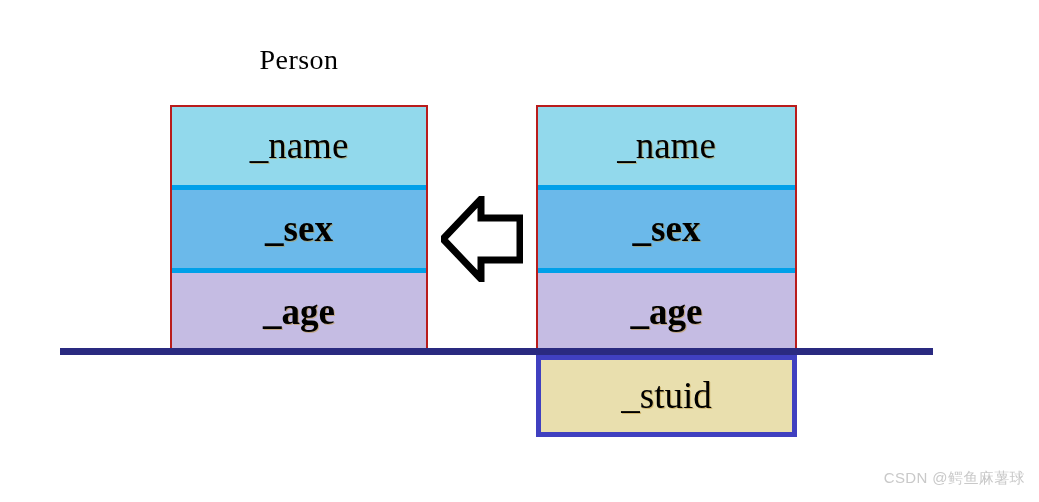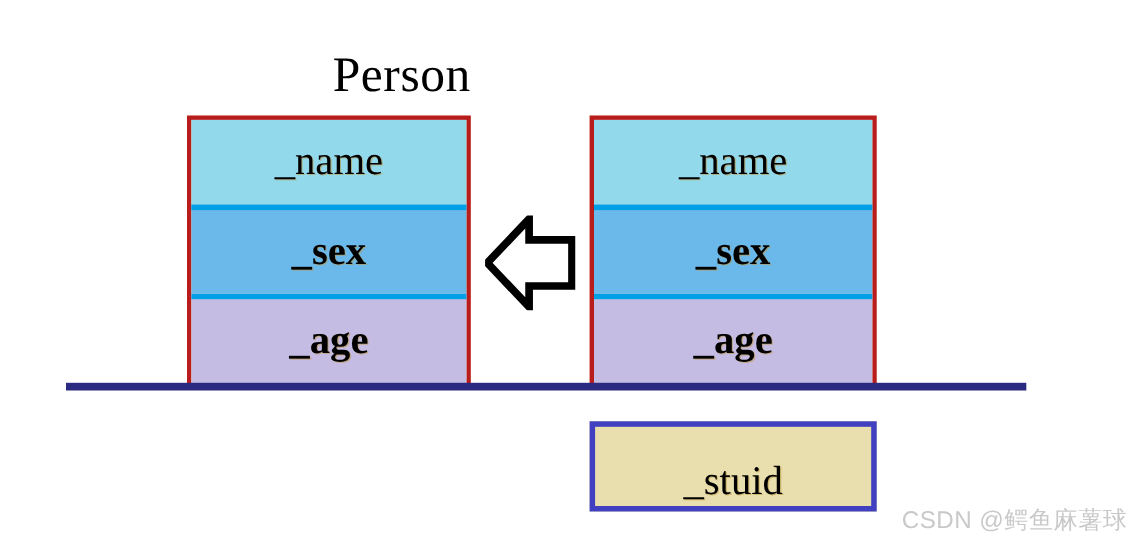--- a/index.html
+++ b/index.html
@@ -13,38 +13,38 @@
     height: 502px;
     background: #ffffff;
     overflow: hidden;
     font-family: "Liberation Serif", "DejaVu Serif", serif;
   }
 
   
   .class-title {
     position: absolute;
     font-family: "Liberation Serif", "DejaVu Serif", serif;
-    font-size: 45px;
+    font-size: 28px;
     line-height: 1;
     color: #000000;
     white-space: nowrap;
-    text-align: right;
+    text-align: center;
     letter-spacing: 0.5px;
   }
 
   
   .class-box {
     position: absolute;
     box-sizing: border-box;
     display: flex;
     flex-direction: column;
   }
   .class-box.inherited-part {
-    border: 4px solid #b91c1c;
-    background: #fef9c3;
+    border: 2px solid #b91c1c;
+    background: #a16207;
   }
   .field-row {
     position: relative;
     box-sizing: border-box;
     flex: 1 1 auto;
     display: flex;
     align-items: center;
     justify-content: center;
     font-family: "Liberation Serif", "DejaVu Serif", serif;
     font-size: 37px;
@@ -59,45 +59,44 @@
     display: inline-block;
     transform: translateY(-1px);
   }
 
   
   .own-box {
     position: absolute;
     box-sizing: border-box;
     border: 5px solid #4040C0;
     display: flex;
-    align-items: flex-end;
+    align-items: center;
     justify-content: center;
     font-family: "Liberation Serif", "DejaVu Serif", serif;
     font-size: 37px;
     color: #000000;
     text-shadow: 1px 1px 0 rgba(190, 150, 60, 0.55);
-    margin-top: 28px;
   }
 
   
   .inherit-arrow {
     position: absolute;
   }
 
   
   .separator-line {
     position: absolute;
     height: 7px;
   }
 
   
   .watermark {
     position: absolute;
     font-family: "Liberation Sans", "DejaVu Sans", sans-serif;
-    font-size: 22px;
+    font-size: 15px;
     color: #c9c9c9;
     white-space: nowrap;
     letter-spacing: 0.4px;
   }
 </style>
 </head>
 <body>
 
 <div id="canvas">
 

